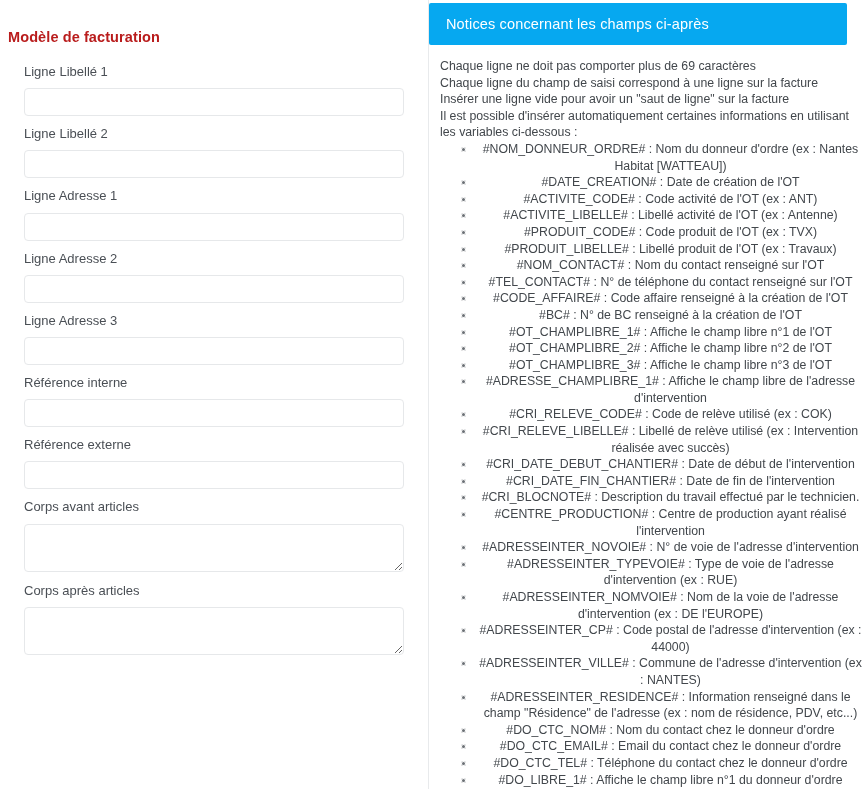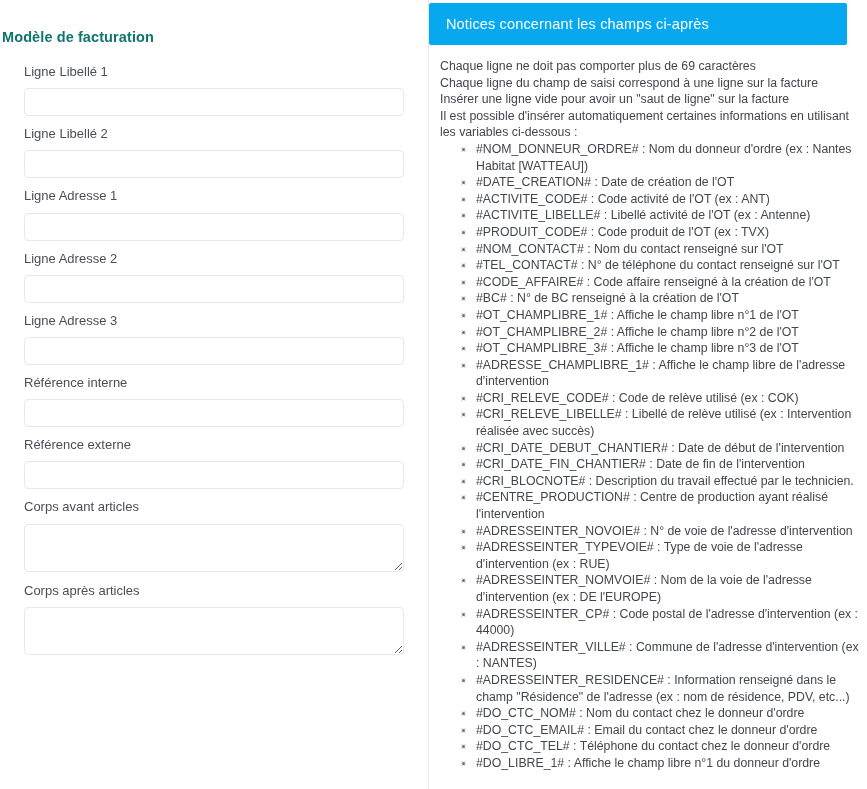--- a/index.html
+++ b/index.html
@@ -28,24 +28,24 @@
     left: 0;
     top: 0;
     width: 429px;
     height: 789px;
     border-right: 1px solid #e8eaec;
     padding: 0;
   }
 
   .section-title {
     margin: 0;
-    padding: 29px 0 0 2px;
+    padding: 29px 0 0 8px;
     font-size: 14.5px;
     font-weight: bold;
-    color: #0f766e;
+    color: #b91c1c;
     letter-spacing: 0.1px;
   }
 
   .form-wrap {
     padding: 0 25px 0 24px;
     margin-top: 18px;
   }
 
   .field-group {
     margin-bottom: 9px;
@@ -142,20 +142,21 @@
     list-style: none;
   }
 
   .var-item {
     position: relative;
     padding-left: 0;
     margin: 0;
     line-height: 16.6px;
     font-size: 12.3px;
     color: #42474c;
+    text-align: center;
   }
 
   .var-item > .bullet {
     position: absolute;
     left: -15px;
     top: 6px;
     width: 5px;
     height: 5px;
     border-radius: 50%;
     background: #6b7075;
@@ -227,21 +228,21 @@
           <div class="notice-line">Insérer une ligne vide pour avoir un "saut de ligne" sur la facture</div>
           <div class="notice-line">Il est possible d'insérer automatiquement certaines informations en utilisant les variables ci-dessous :</div>
         </div>
       <ul class="var-list">
 
       <li class="var-item"><span class="bullet"></span><span class="var-text">#NOM_DONNEUR_ORDRE# : Nom du donneur d'ordre (ex : Nantes Habitat [WATTEAU])</span></li>
           <li class="var-item"><span class="bullet"></span><span class="var-text">#DATE_CREATION# : Date de création de l'OT</span></li>
           <li class="var-item"><span class="bullet"></span><span class="var-text">#ACTIVITE_CODE# : Code activité de l'OT (ex : ANT)</span></li>
           <li class="var-item"><span class="bullet"></span><span class="var-text">#ACTIVITE_LIBELLE# : Libellé activité de l'OT (ex : Antenne)</span></li>
           <li class="var-item"><span class="bullet"></span><span class="var-text">#PRODUIT_CODE# : Code produit de l'OT (ex : TVX)</span></li>
-          <li class="var-item"><span class="bullet"></span></li>
+          <li class="var-item"><span class="bullet"></span><span class="var-text">#PRODUIT_LIBELLE# : Libellé produit de l'OT (ex : Travaux)</span></li>
           <li class="var-item"><span class="bullet"></span><span class="var-text">#NOM_CONTACT# : Nom du contact renseigné sur l'OT</span></li>
           <li class="var-item"><span class="bullet"></span><span class="var-text">#TEL_CONTACT# : N° de téléphone du contact renseigné sur l'OT</span></li>
           <li class="var-item"><span class="bullet"></span><span class="var-text">#CODE_AFFAIRE# : Code affaire renseigné à la création de l'OT</span></li>
           <li class="var-item"><span class="bullet"></span><span class="var-text">#BC# : N° de BC renseigné à la création de l'OT</span></li>
           <li class="var-item"><span class="bullet"></span><span class="var-text">#OT_CHAMPLIBRE_1# : Affiche le champ libre n°1 de l'OT</span></li>
           <li class="var-item"><span class="bullet"></span><span class="var-text">#OT_CHAMPLIBRE_2# : Affiche le champ libre n°2 de l'OT</span></li>
           <li class="var-item"><span class="bullet"></span><span class="var-text">#OT_CHAMPLIBRE_3# : Affiche le champ libre n°3 de l'OT</span></li>
           <li class="var-item"><span class="bullet"></span><span class="var-text">#ADRESSE_CHAMPLIBRE_1# : Affiche le champ libre de l'adresse d'intervention</span></li>
           <li class="var-item"><span class="bullet"></span><span class="var-text">#CRI_RELEVE_CODE# : Code de relève utilisé (ex : COK)</span></li>
           <li class="var-item"><span class="bullet"></span><span class="var-text">#CRI_RELEVE_LIBELLE# : Libellé de relève utilisé (ex : Intervention réalisée avec succès)</span></li>

